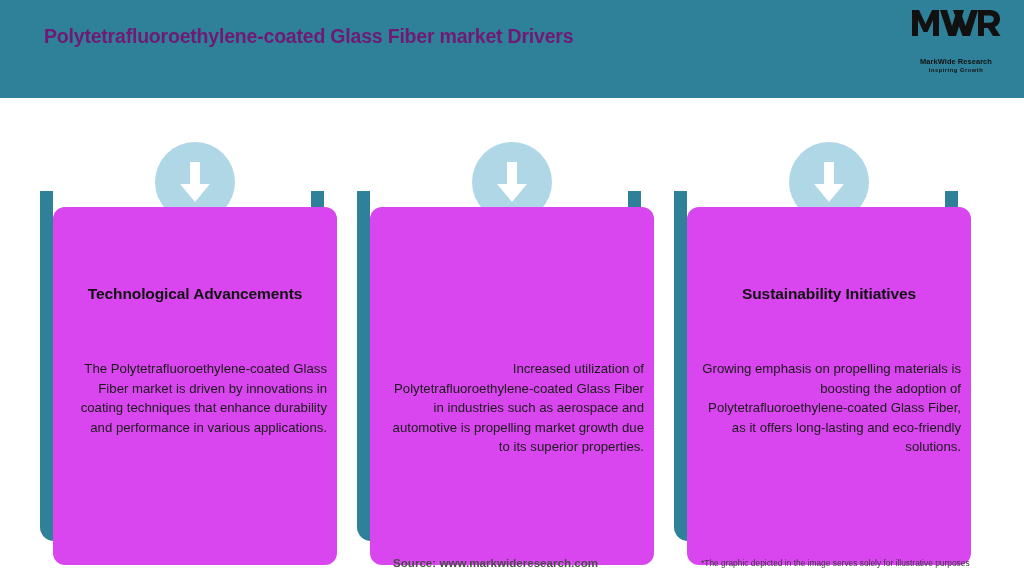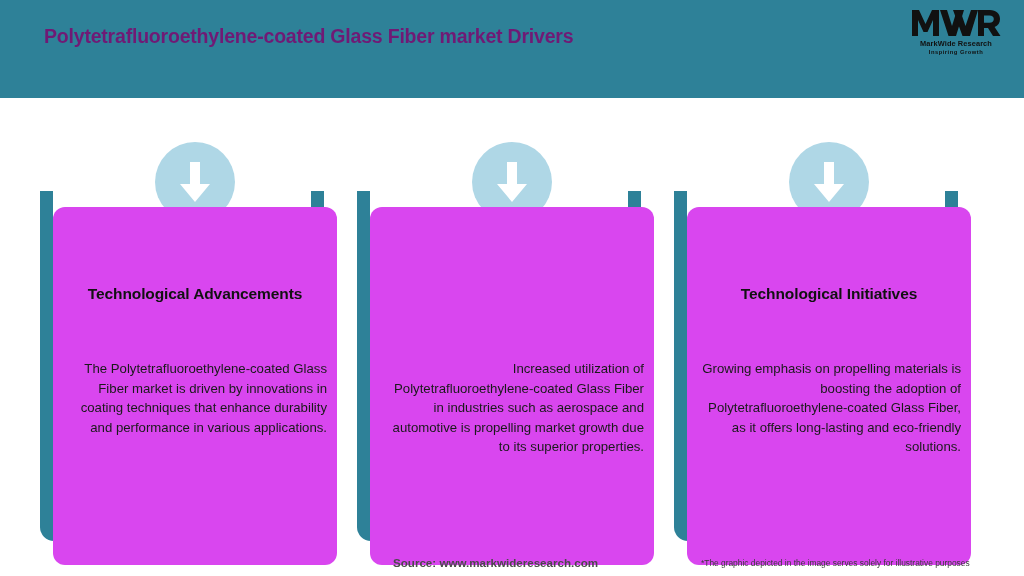--- a/index.html
+++ b/index.html
@@ -47,21 +47,21 @@
   #logo-mark {
     display: block;
     margin: 0 auto;
   }
   #logo-name {
     display: block;
     font-size: 7.4px;
     font-weight: bold;
     color: #111111;
     letter-spacing: 0.1px;
-    margin-top: 1px;
+    margin-top: 19px;
     white-space: nowrap;
   }
   #logo-tagline {
     display: block;
     font-size: 5.8px;
     font-weight: bold;
     color: #111111;
     letter-spacing: 0.5px;
     margin-top: 1px;
     white-space: nowrap;
@@ -209,19 +209,19 @@
 </div>
 
 <div class="card-group" id="card-group-2">
   <div class="card-frame"></div>
   <div class="icon-circle">
     <svg class="arrow-down" width="34" height="44" viewBox="0 0 34 44" xmlns="http://www.w3.org/2000/svg">
       <path d="M12 2 L22 2 L22 24 L32 24 L17 42 L2 24 L12 24 Z" fill="#ffffff"></path>
     </svg>
   </div>
   <div class="card">
-    <div class="card-title">Technological Initiatives</div>
+    <div class="card-title">Sustainability Initiatives</div>
     <div class="card-body">Growing emphasis on propelling materials is boosting the adoption of Polytetrafluoroethylene-coated Glass Fiber, as it offers long-lasting and eco-friendly solutions.</div>
   </div>
 </div>
 
 <div id="footer-source">Source: www.markwideresearch.com</div>
 <div id="footer-disclaimer">*The graphic depicted in the image serves solely for illustrative purposes</div>
 
 </body></html>

